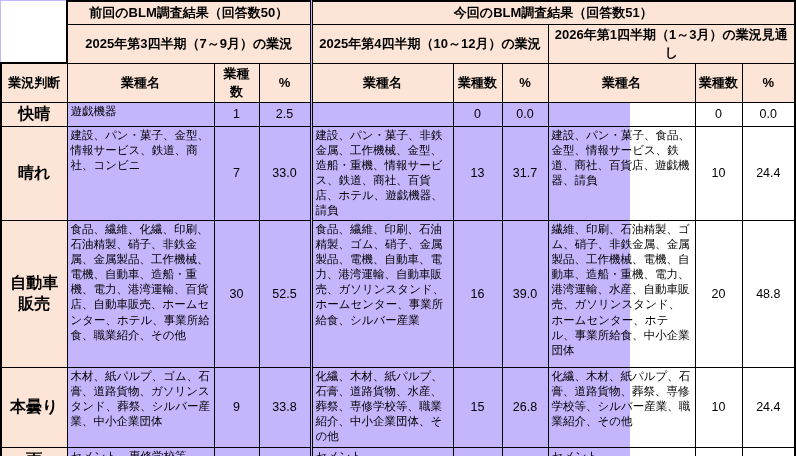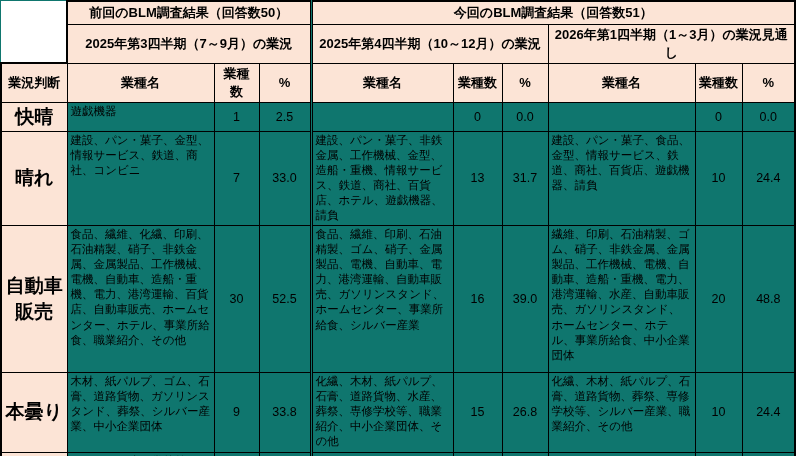--- a/index.html
+++ b/index.html
@@ -1,16 +1,16 @@
 <!DOCTYPE html>
 <html style="--header_fill: #fce4d6; --total_fill: #d9d9d9; --border_color: #000000;"><head>
 <meta charset="utf-8">
 <style>
   html,body{margin:0;padding:0;background:#ffffff;}
-  .page{width:796px;height:456px;background:#0f766e;box-sizing:border-box;}
+  .page{width:630px;height:456px;background:#c4b5fd;box-sizing:border-box;}
   table{
     border-collapse:collapse;
     table-layout:fixed;
     width:794px;
     font-family:"Liberation Sans","DejaVu Sans",sans-serif;
     color:#000;
   }
   td{
     border:1px solid var(--border_color,#000);
     padding:1px 3px;
@@ -22,21 +22,21 @@
     font-weight:bold;
     text-align:center;
     vertical-align:middle;
     font-size:13px;
   }
   .label{
     background:var(--header_fill,#fce4d6);
     font-weight:bold;
     text-align:center;
     vertical-align:middle;
-    font-size:19px;
+    font-size:16px;
   }
   .ind{
     text-align:left;
     vertical-align:top;
     font-size:11.5px;
     line-height:1.32;
     margin-left:28px;
   }
   .num{
     text-align:center;

